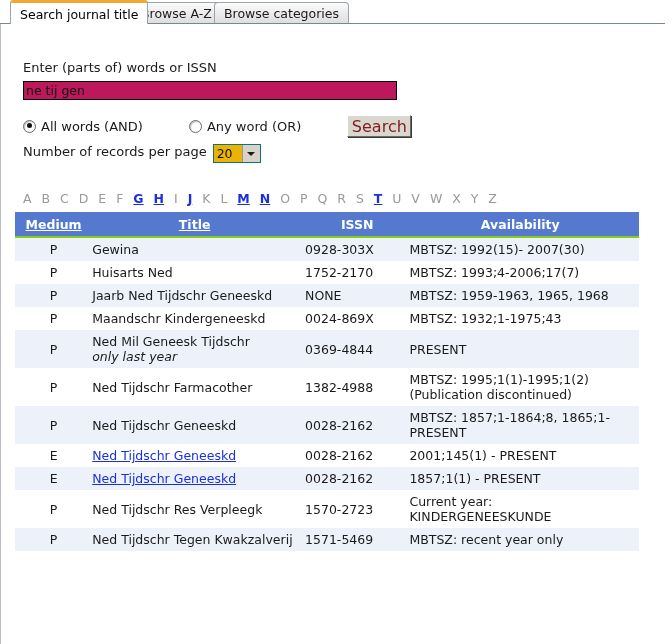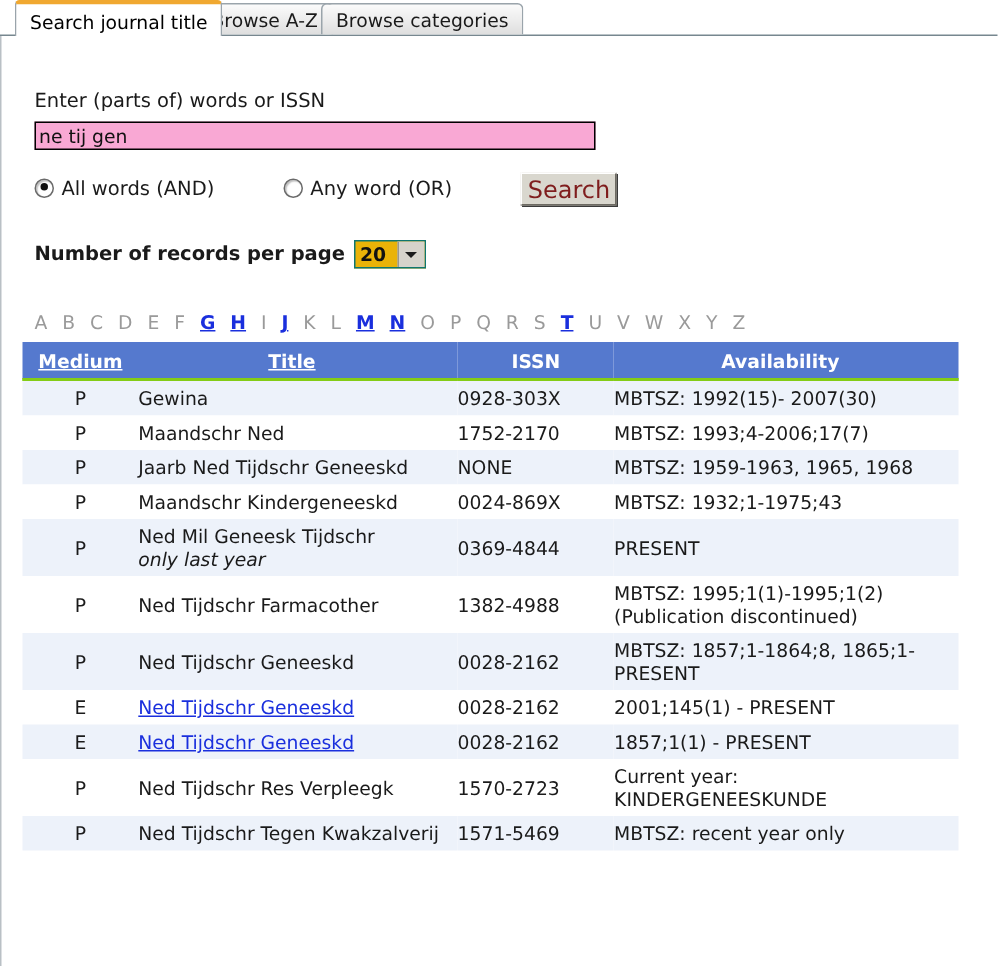--- a/index.html
+++ b/index.html
@@ -77,37 +77,37 @@
   .field-label {
     font-size: 13px;
     color: #1a1a1a;
     margin-bottom: 6px;
   }
   .text-input {
     width: 374px;
     height: 19px;
     box-sizing: border-box;
     border: 1px solid #000000;
-    background: #f9a8d4;
+    background: #be185d;
     font-family: "DejaVu Sans", "Liberation Sans", sans-serif;
     font-size: 12.5px;
     color: #111;
     padding: 1px 2px;
     outline: none;
   }
 
   .radio-row {
     margin-top: 14px;
     display: flex;
     align-items: center;
     height: 24px;
   }
   .radio-opt {
     display: flex;
-    align-items: flex-start;
+    align-items: center;
     cursor: pointer;
     white-space: nowrap;
   }
   .radio-opt.second { margin-left: 46px; }
   .radio-dot {
     width: 11px;
     height: 11px;
     border-radius: 50%;
     border: 1px solid #6a6a6a;
     background: #ffffff;
@@ -137,25 +137,24 @@
     border-top: 1px solid #ffffff;
     border-left: 1px solid #ffffff;
     border-right: 1px solid #6d6a62;
     border-bottom: 1px solid #6d6a62;
     box-shadow: 1px 1px 0 #3a3a3a;
     cursor: pointer;
     padding: 0;
   }
 
   .records-row {
-    margin-top: 22px;
+    margin-top: 6px;
     display: flex;
-    align-items: center;
+    align-items: flex-start;
     font-size: 13px;
-    font-weight: bold;
   }
   .select-box {
     margin-left: 6px;
     display: inline-flex;
     align-items: stretch;
     height: 19px;
     border: 1px solid #0f766e;
     background: #eab308;
     box-sizing: border-box;
   }
@@ -323,21 +322,21 @@
     </thead>
     <tbody id="tbl-body">
         <tr class="odd">
           <td class="c-medium">P</td>
           <td class="c-title"><span>Gewina</span></td>
           <td class="c-issn">0928-303X</td>
           <td class="c-avail">MBTSZ: 1992(15)- 2007(30)</td>
         </tr>
         <tr class="even">
           <td class="c-medium">P</td>
-          <td class="c-title"><span>Maandschr Ned</span></td>
+          <td class="c-title"><span>Huisarts Ned</span></td>
           <td class="c-issn">1752-2170</td>
           <td class="c-avail">MBTSZ: 1993;4-2006;17(7)</td>
         </tr>
         <tr class="odd">
           <td class="c-medium">P</td>
           <td class="c-title"><span>Jaarb Ned Tijdschr Geneeskd</span></td>
           <td class="c-issn">NONE</td>
           <td class="c-avail">MBTSZ: 1959-1963, 1965, 1968</td>
         </tr>
         <tr class="even">

